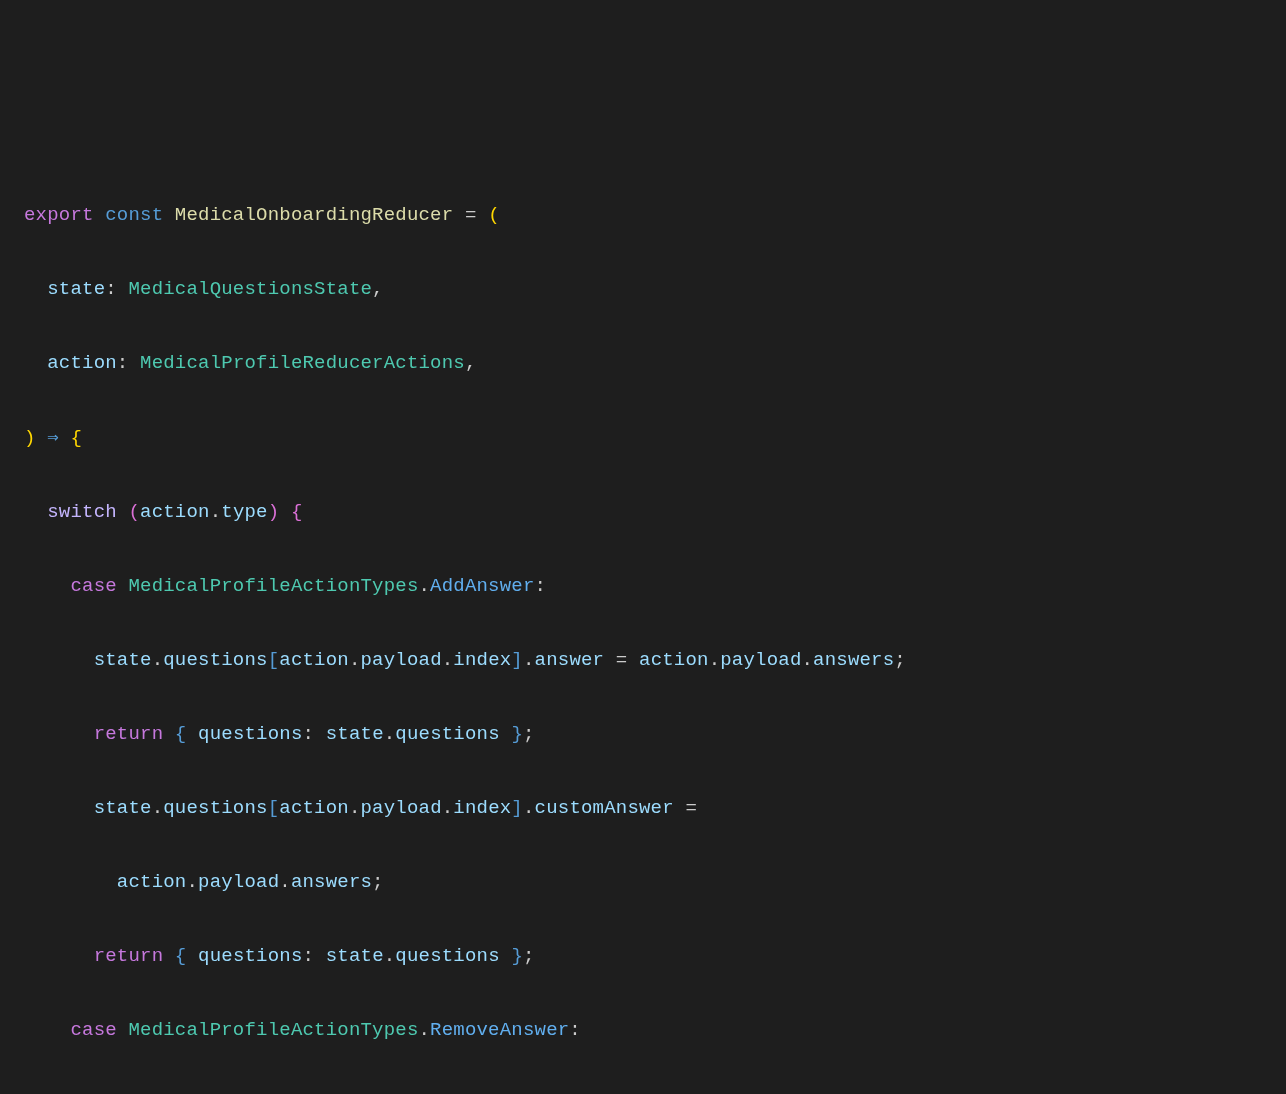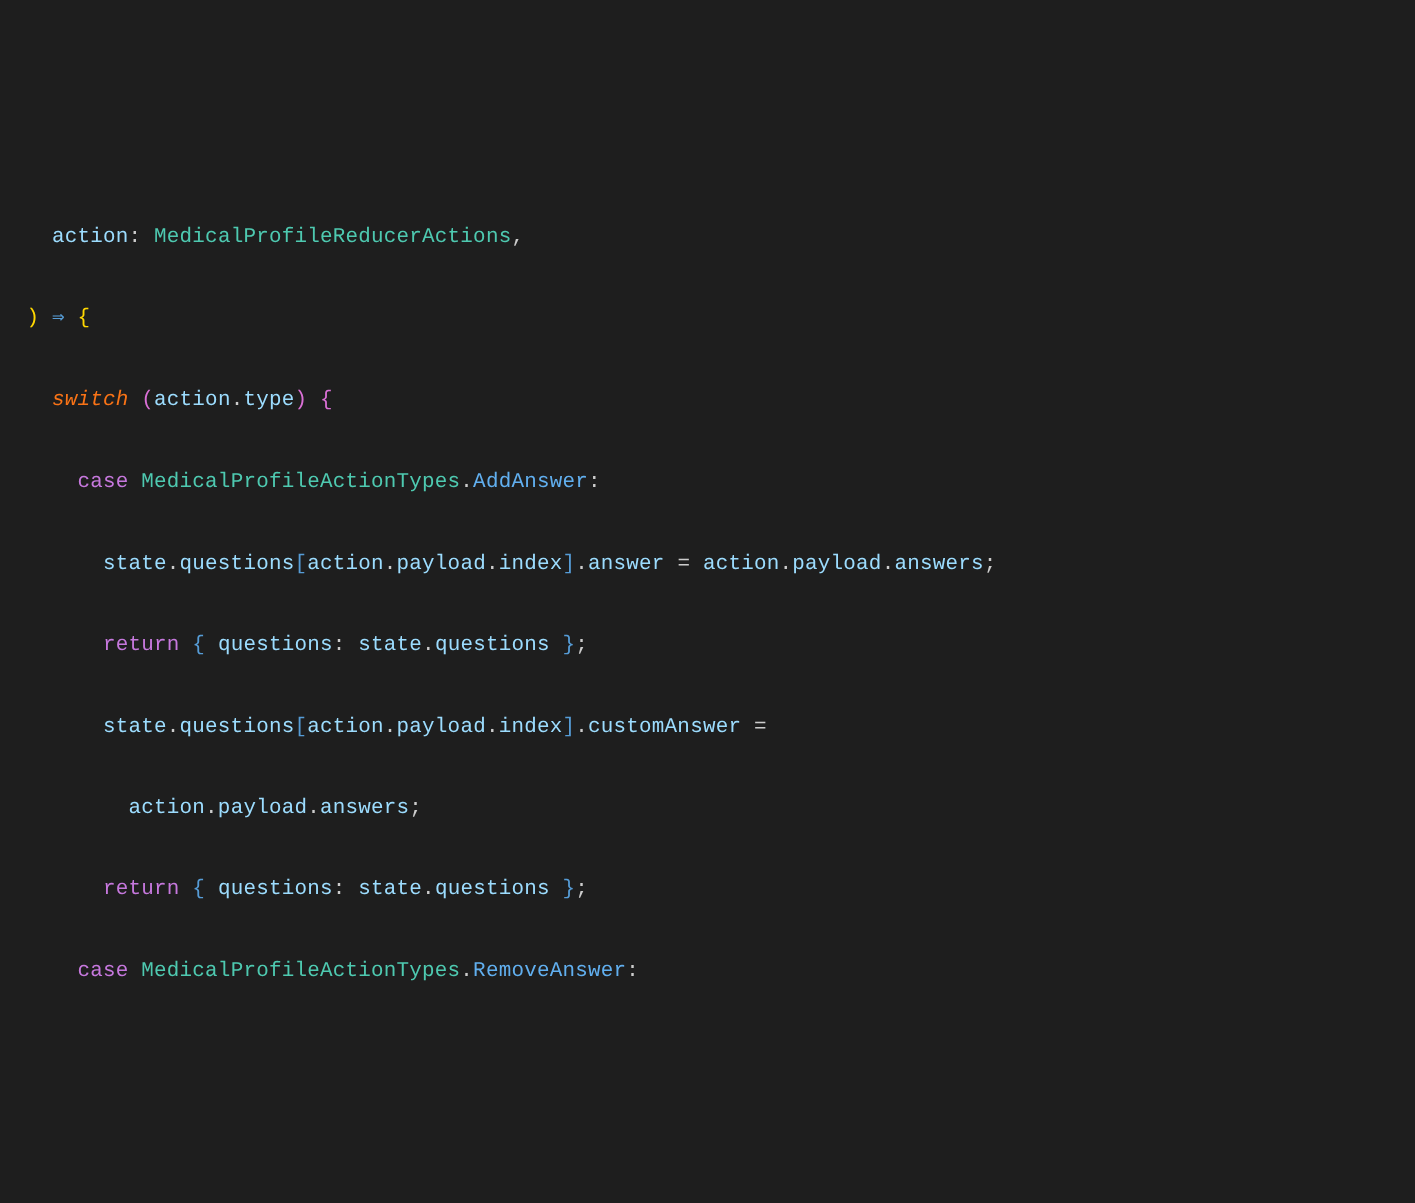--- a/index.html
+++ b/index.html
@@ -16,21 +16,21 @@
       padding: 12px 24px;
       white-space: pre;
       letter-spacing: 0.2px;
     }
     .line {
       display: block;
       position: relative;
     }
     .kw-export { color: #c678dd; }
     .kw-const { color: #569cd6; }
-    .kw-switch { color: #f97316; font-style: italic; }
+    .kw-switch { color: #c4b5fd; }
     .kw-case { color: #c678dd; }
     .kw-return { color: #c678dd; margin-top: 32px; }
     .fn-name { color: #dcdcaa; }
     .type-name { color: #4ec9b0; }
     .param { color: #9cdcfe; }
     .prop { color: #9cdcfe; text-align: center; }
     .method { color: #61afef; margin-top: 16px; }
     .paren-yellow { color: #ffd700; }
     .arrow { color: #569cd6; }
     .eq { color: #cccccc; }
@@ -43,20 +43,22 @@
     .code-container {
       position: relative;
     }
   </style>
 </head>
 <body>
 
 
 
 <div class="code-container">
+<span class="line"><span class="kw-export">export</span> <span class="kw-const">const</span> <span class="fn-name">MedicalOnboardingReducer</span> <span class="eq">=</span> <span class="paren-yellow">(</span></span>
+<span class="line">  <span class="param">state</span><span class="colon">:</span> <span class="type-name">MedicalQuestionsState</span><span class="comma">,</span></span>
 <span class="line">  <span class="param">action</span><span class="colon">:</span> <span class="type-name">MedicalProfileReducerActions</span><span class="comma">,</span></span>
 <span class="line"><span class="paren-yellow">)</span> <span class="arrow">⇒</span> <span class="paren-yellow">{</span></span>
 <span class="line">  <span class="kw-switch">switch</span> <span class="brace-purple">(</span><span class="param">action</span><span class="dot">.</span><span class="prop">type</span><span class="brace-purple">)</span> <span class="brace-purple">{</span></span>
 <span class="line">    <span class="kw-case">case</span> <span class="type-name">MedicalProfileActionTypes</span><span class="dot">.</span><span class="method">AddAnswer</span><span class="colon">:</span></span>
 <span class="line">      <span class="param">state</span><span class="dot">.</span><span class="prop">questions</span><span class="bracket-blue">[</span><span class="param">action</span><span class="dot">.</span><span class="prop">payload</span><span class="dot">.</span><span class="prop">index</span><span class="bracket-blue">]</span><span class="dot">.</span><span class="prop">answer</span> <span class="eq">=</span> <span class="param">action</span><span class="dot">.</span><span class="prop">payload</span><span class="dot">.</span><span class="prop">answers</span><span class="semi">;</span></span>
 <span class="line">      <span class="kw-return">return</span> <span class="bracket-blue">{</span> <span class="prop">questions</span><span class="colon">:</span> <span class="param">state</span><span class="dot">.</span><span class="prop">questions</span> <span class="bracket-blue">}</span><span class="semi">;</span></span>
 <span class="line">      <span class="param">state</span><span class="dot">.</span><span class="prop">questions</span><span class="bracket-blue">[</span><span class="param">action</span><span class="dot">.</span><span class="prop">payload</span><span class="dot">.</span><span class="prop">index</span><span class="bracket-blue">]</span><span class="dot">.</span><span class="prop">customAnswer</span> <span class="eq">=</span></span>
 <span class="line">        <span class="param">action</span><span class="dot">.</span><span class="prop">payload</span><span class="dot">.</span><span class="prop">answers</span><span class="semi">;</span></span>
 <span class="line">      <span class="kw-return">return</span> <span class="bracket-blue">{</span> <span class="prop">questions</span><span class="colon">:</span> <span class="param">state</span><span class="dot">.</span><span class="prop">questions</span> <span class="bracket-blue">}</span><span class="semi">;</span></span>
 <span class="line">    <span class="kw-case">case</span> <span class="type-name">MedicalProfileActionTypes</span><span class="dot">.</span><span class="method">RemoveAnswer</span><span class="colon">:</span></span>

